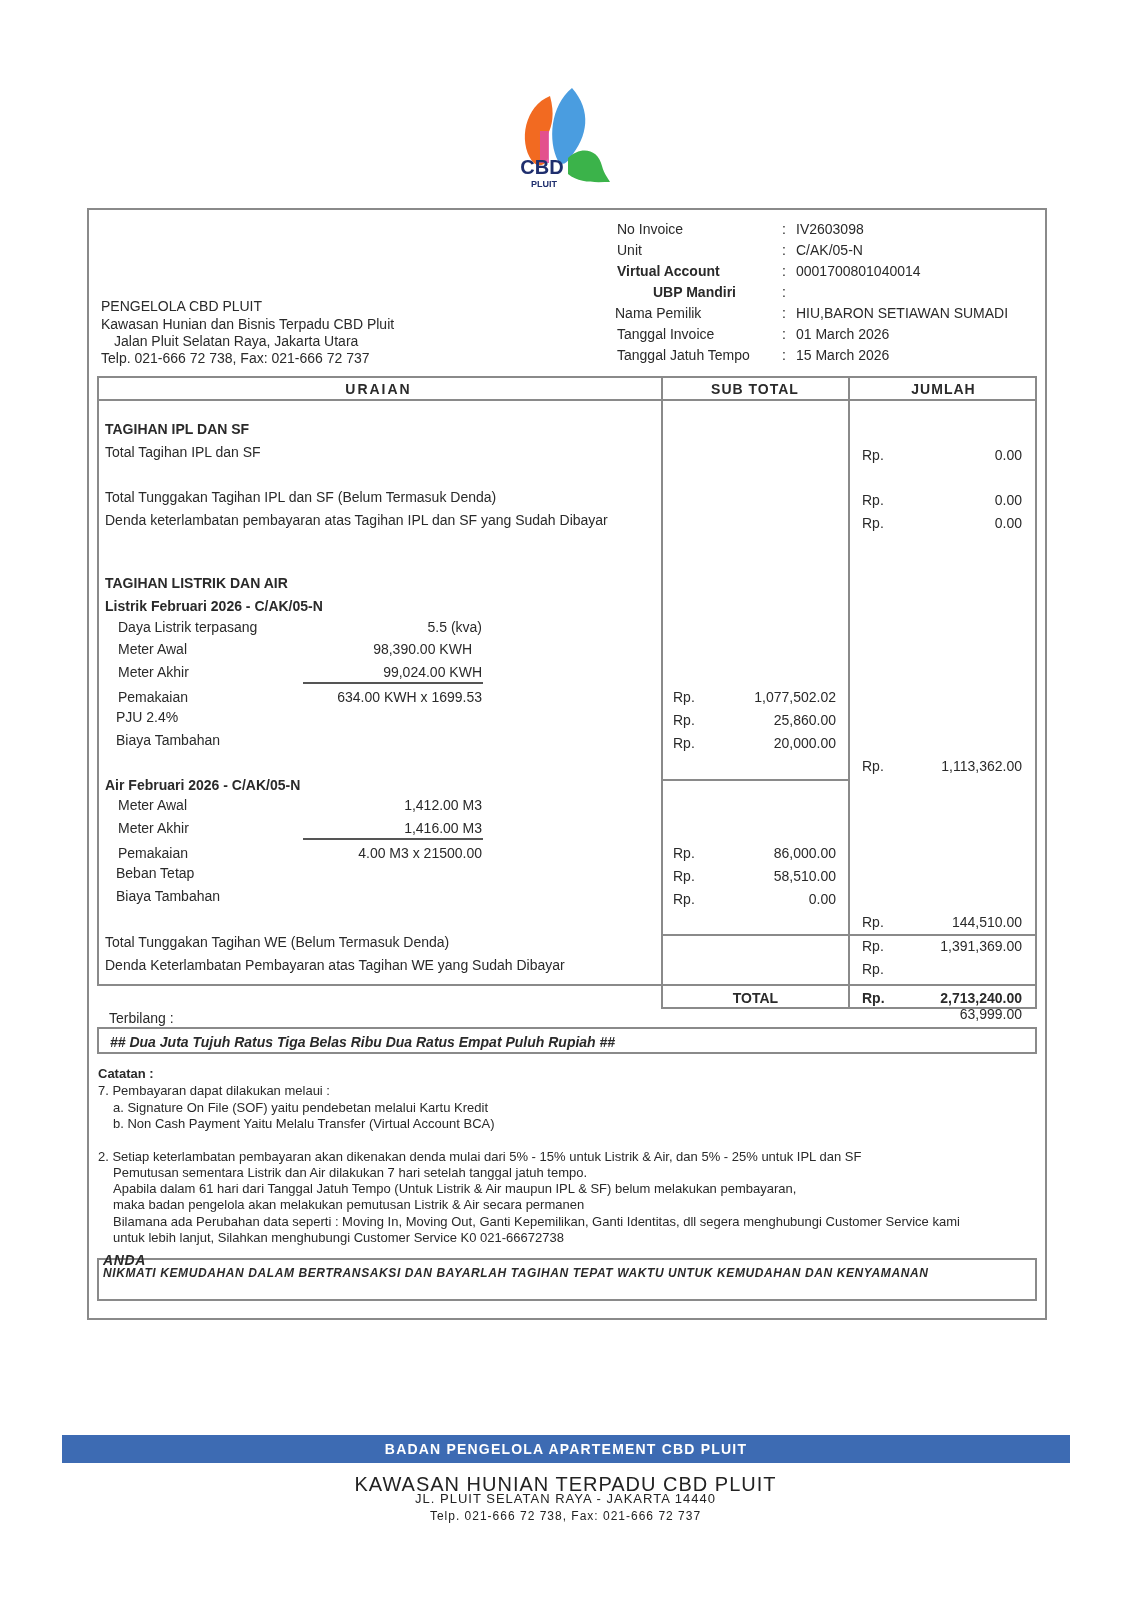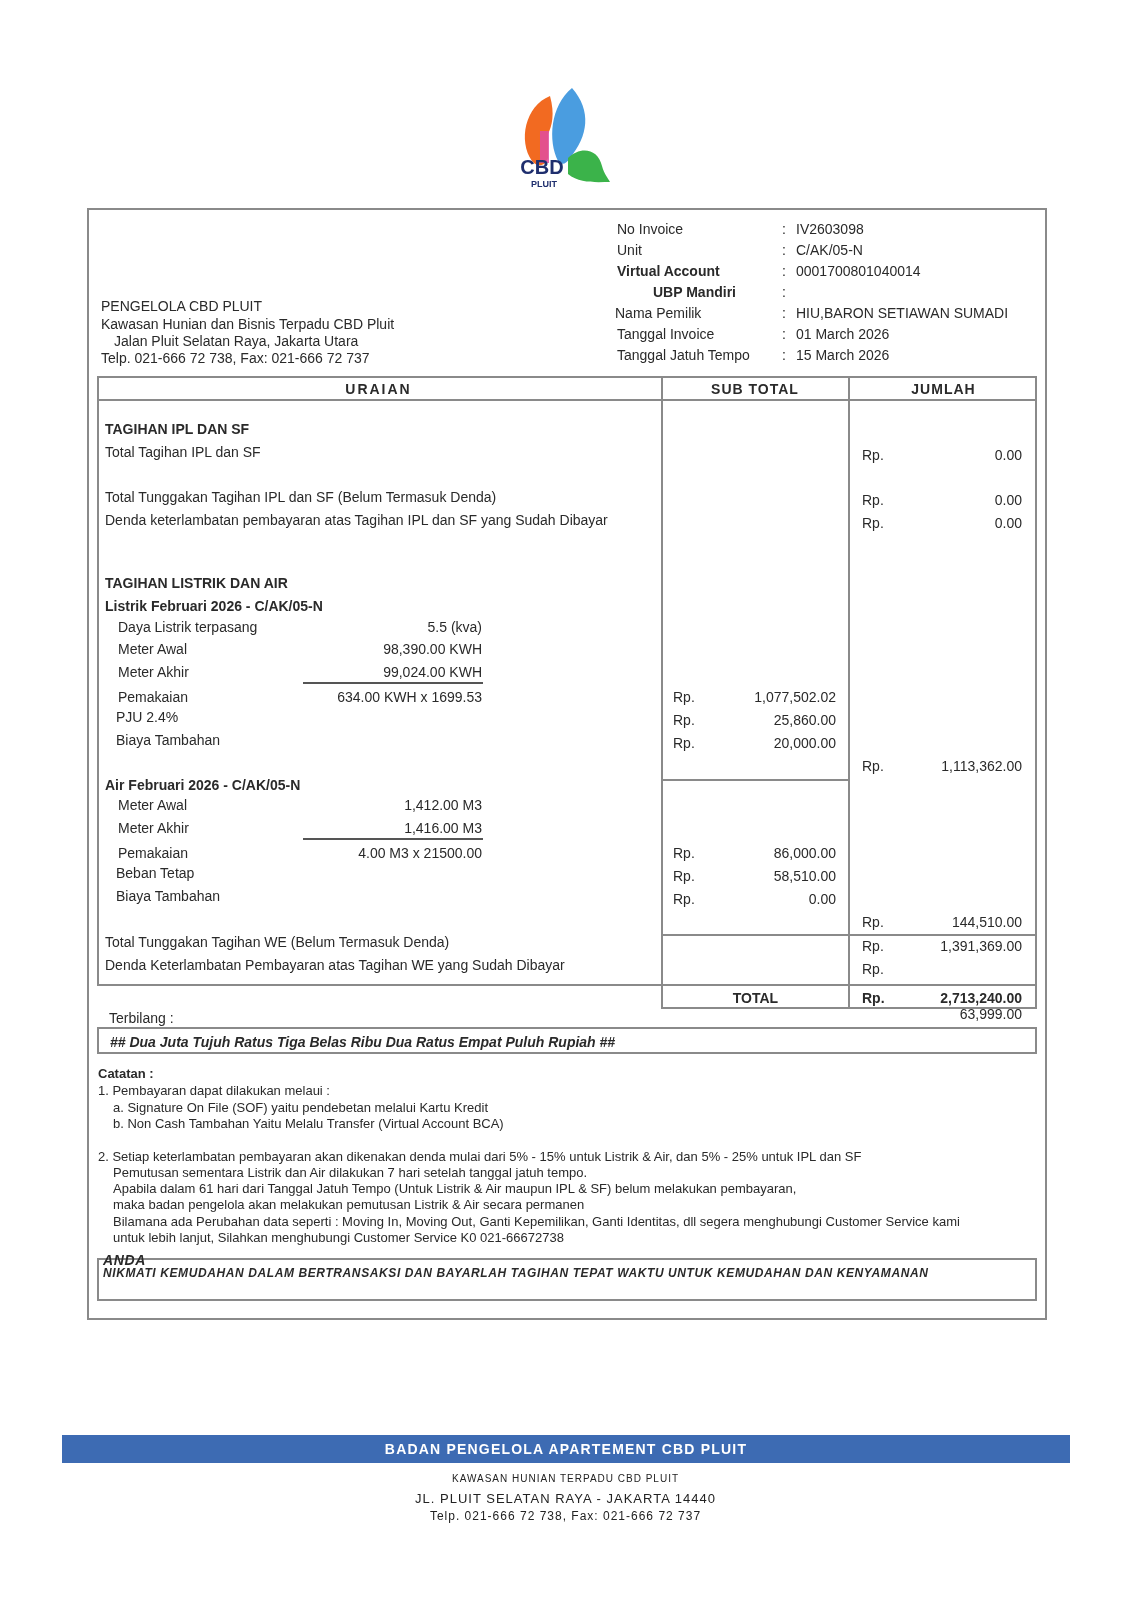--- a/index.html
+++ b/index.html
@@ -5,21 +5,21 @@
   html, body { margin:0; padding:0; background:#ffffff; }
   body { width:1131px; height:1600px; position:relative; font-family:"Liberation Sans", sans-serif; color:#222; overflow:hidden; }
   .t { position:absolute; white-space:nowrap; font-size:14px; line-height:16px; color:#2a2a2a; }
   .b { font-weight:bold; }
   .r { text-align:right; }
   .sm { font-size:13px; }
   .box { position:absolute; border:2px solid #8a8a8a; box-sizing:border-box; }
   .ln { position:absolute; background:#8a8a8a; }
   .logo { position:absolute; left:510px; top:86px; width:112px; height:110px; }
   .footer-bar { position:absolute; left:62px; top:1435px; width:1008px; height:28px; background:#3d6bb3; color:#fff; font-weight:bold; font-size:14px; letter-spacing:1.2px; text-align:center; line-height:28px; }
-  .footer-line { position:absolute; left:0; width:1131px; text-align:center; font-size:10px; letter-spacing:1px; color:#222; }
+  .footer-line { position:absolute; left:0; width:1131px; text-align:center; font-size:20px; letter-spacing:1px; color:#222; }
   .italic { font-style:italic; }
 </style>
 </head>
 <body>
 
 <div class="logo">
   <svg width="112" height="110" viewBox="0 0 112 110">
     <path d="M40 10 C15 20 8 55 22 75 C28 82 35 80 38 72 L38 48 C42 40 45 28 40 10 Z" fill="#f26a21"></path>
     <path d="M62 2 C40 20 38 55 48 75 C52 80 56 78 60 72 C78 50 82 25 62 2 Z" fill="#4a9de0"></path>
     <path d="M58 72 C70 60 88 62 92 80 C94 88 98 92 100 96 C88 96 70 98 58 88 Z" fill="#3bb34a"></path>
@@ -93,21 +93,21 @@
   <div class="t" style="left:105px; top:512px;">Denda keterlambatan pembayaran atas Tagihan IPL dan SF yang Sudah Dibayar</div>
   <div class="t" style="left:862px; top:515px;">Rp.</div>
   <div class="t r" style="left:900px; top:515px; width:122px;">0.00</div>
 
   <div class="t b" style="left:105px; top:575px;">TAGIHAN LISTRIK DAN AIR</div>
   <div class="t b" style="left:105px; top:598px;">Listrik Februari 2026 - C/AK/05-N</div>
 
   <div class="t" style="left:118px; top:619px;">Daya Listrik terpasang</div>
   <div class="t r" style="left:300px; top:619px; width:182px;">5.5 (kva)</div>
   <div class="t" style="left:118px; top:641px;">Meter Awal</div>
-  <div class="t r" style="left:300px; top:641px; width:182px;">98,390.00 KWH</div>
+  <div class="t r" style="left:290px; top:641px; width:182px;">98,390.00 KWH</div>
   <div class="t" style="left:118px; top:664px;">Meter Akhir</div>
   <div class="t r" style="left:300px; top:664px; width:182px;">99,024.00 KWH</div>
   <div class="ln" style="left:303px; top:682px; width:180px; height:2px; background:#555;"></div>
   <div class="t" style="left:118px; top:689px;">Pemakaian</div>
   <div class="t r" style="left:300px; top:689px; width:182px;">634.00 KWH x 1699.53</div>
   <div class="t" style="left:673px; top:689px;">Rp.</div>
   <div class="t r" style="left:700px; top:689px; width:136px;">1,077,502.02</div>
 
   <div class="t" style="left:116px; top:709px;">PJU 2.4%</div>
   <div class="t" style="left:673px; top:712px;">Rp.</div>
@@ -154,23 +154,23 @@
   <div class="t b" style="left:862px; top:990px;">Rp.</div>
   <div class="t r b" style="left:880px; top:990px; width:142px;">2,713,240.00</div>
 </div>
 
 <div class="t" style="left:109px; top:1010px;">Terbilang :</div>
 <div class="box" style="left:97px; top:1027px; width:940px; height:27px;"></div>
 <div class="t b italic" style="left:110px; top:1034px;">## Dua Juta Tujuh Ratus Tiga Belas Ribu Dua Ratus Empat Puluh Rupiah ##</div>
 
 <div>
   <div class="t sm" style="left:98px; top:1066px;font-weight:bold;">Catatan :</div>
-  <div class="t sm" style="left:98px; top:1083px;">1. Pembayaran dapat dilakukan melaui :</div>
+  <div class="t sm" style="left:98px; top:1083px;">7. Pembayaran dapat dilakukan melaui :</div>
   <div class="t sm" style="left:113px; top:1100px;">a. Signature On File (SOF) yaitu pendebetan melalui Kartu Kredit</div>
-  <div class="t sm" style="left:113px; top:1116px;">b. Non Cash Tambahan Yaitu Melalu Transfer (Virtual Account BCA)</div>
+  <div class="t sm" style="left:113px; top:1116px;">b. Non Cash Payment Yaitu Melalu Transfer (Virtual Account BCA)</div>
   <div class="t sm" style="left:98px; top:1149px;">2. Setiap keterlambatan pembayaran akan dikenakan denda mulai dari 5% - 15% untuk Listrik &amp; Air, dan 5% - 25% untuk IPL dan SF</div>
   <div class="t sm" style="left:113px; top:1165px;">Pemutusan sementara Listrik dan Air dilakukan 7 hari setelah tanggal jatuh tempo.</div>
   <div class="t sm" style="left:113px; top:1181px;">Apabila dalam 61 hari dari Tanggal Jatuh Tempo (Untuk Listrik &amp; Air maupun IPL &amp; SF) belum melakukan pembayaran,</div>
   <div class="t sm" style="left:113px; top:1197px;">maka badan pengelola akan melakukan pemutusan Listrik &amp; Air secara permanen</div>
   <div class="t sm" style="left:113px; top:1214px;">Bilamana ada Perubahan data seperti : Moving In, Moving Out, Ganti Kepemilikan, Ganti Identitas, dll segera menghubungi Customer Service kami</div>
   <div class="t sm" style="left:113px; top:1230px;">untuk lebih lanjut, Silahkan menghubungi Customer Service K0 021-66672738</div>
 </div>
 
 <div class="box" style="left:97px; top:1258px; width:940px; height:43px;"></div>
 <div class="t b italic sm" style="left:103px; top:1265px; font-size:12px; letter-spacing:0.6px;">NIKMATI KEMUDAHAN DALAM BERTRANSAKSI DAN BAYARLAH TAGIHAN TEPAT WAKTU UNTUK KEMUDAHAN DAN KENYAMANAN</div>

